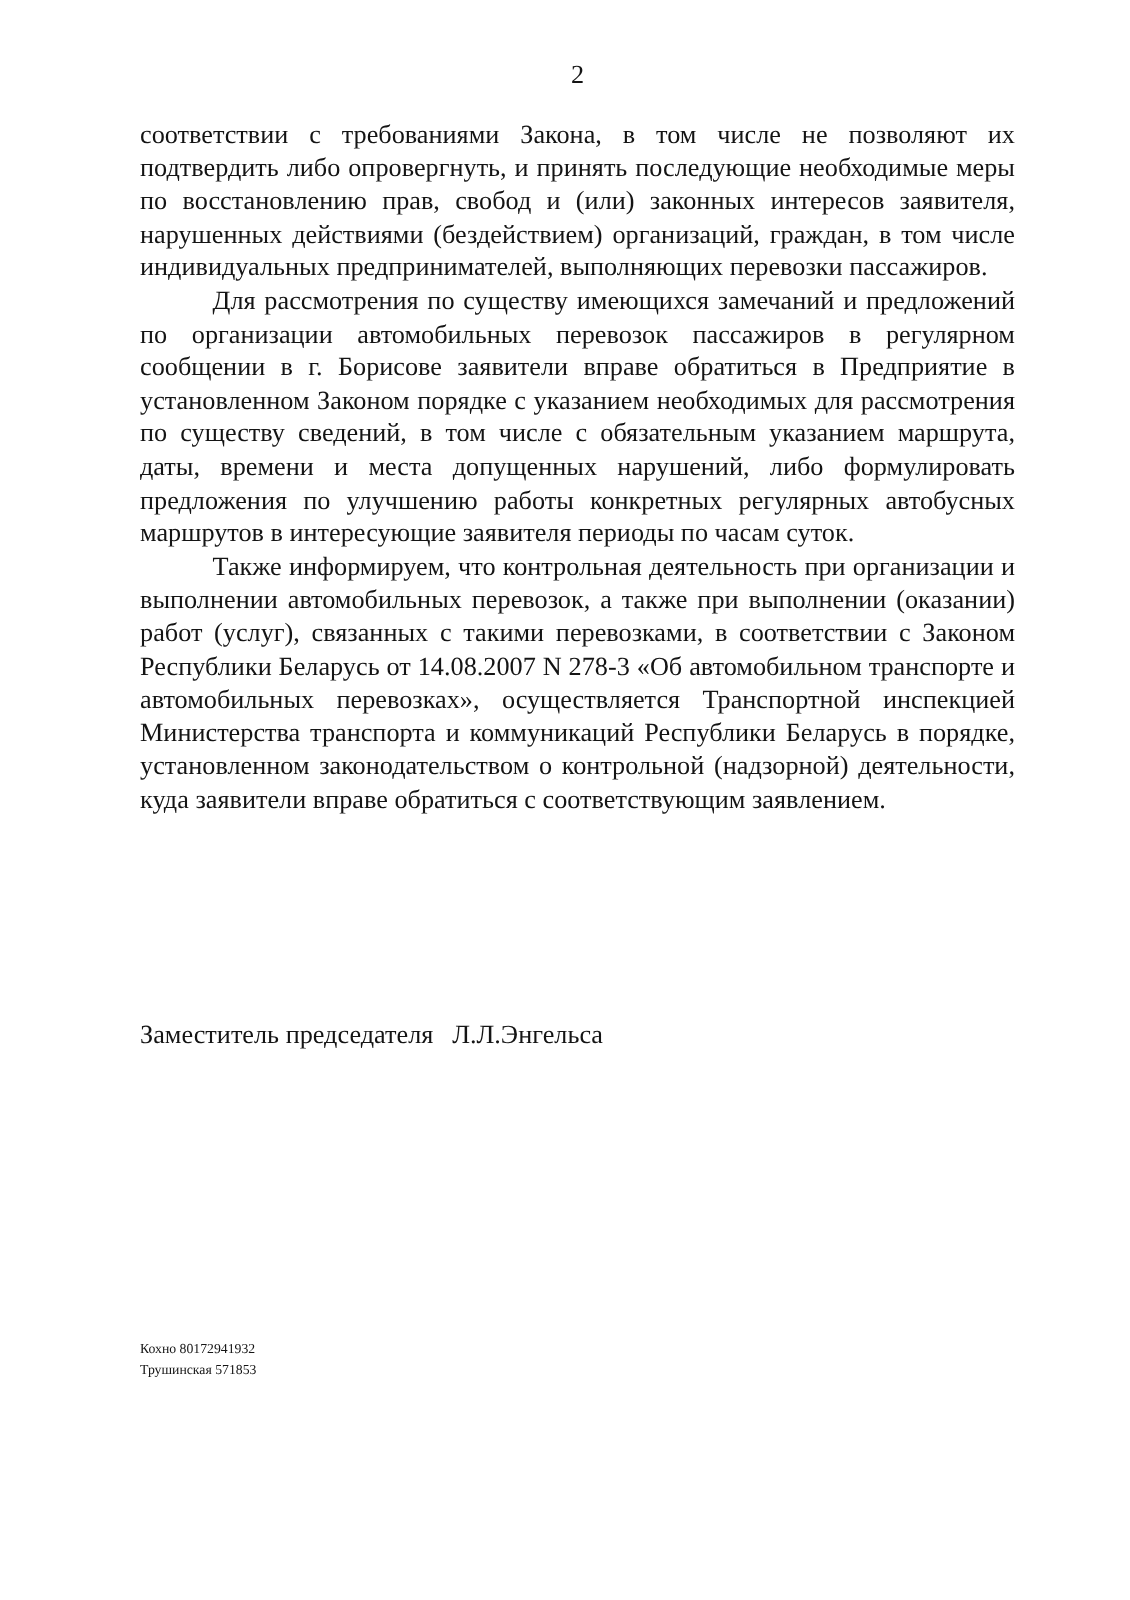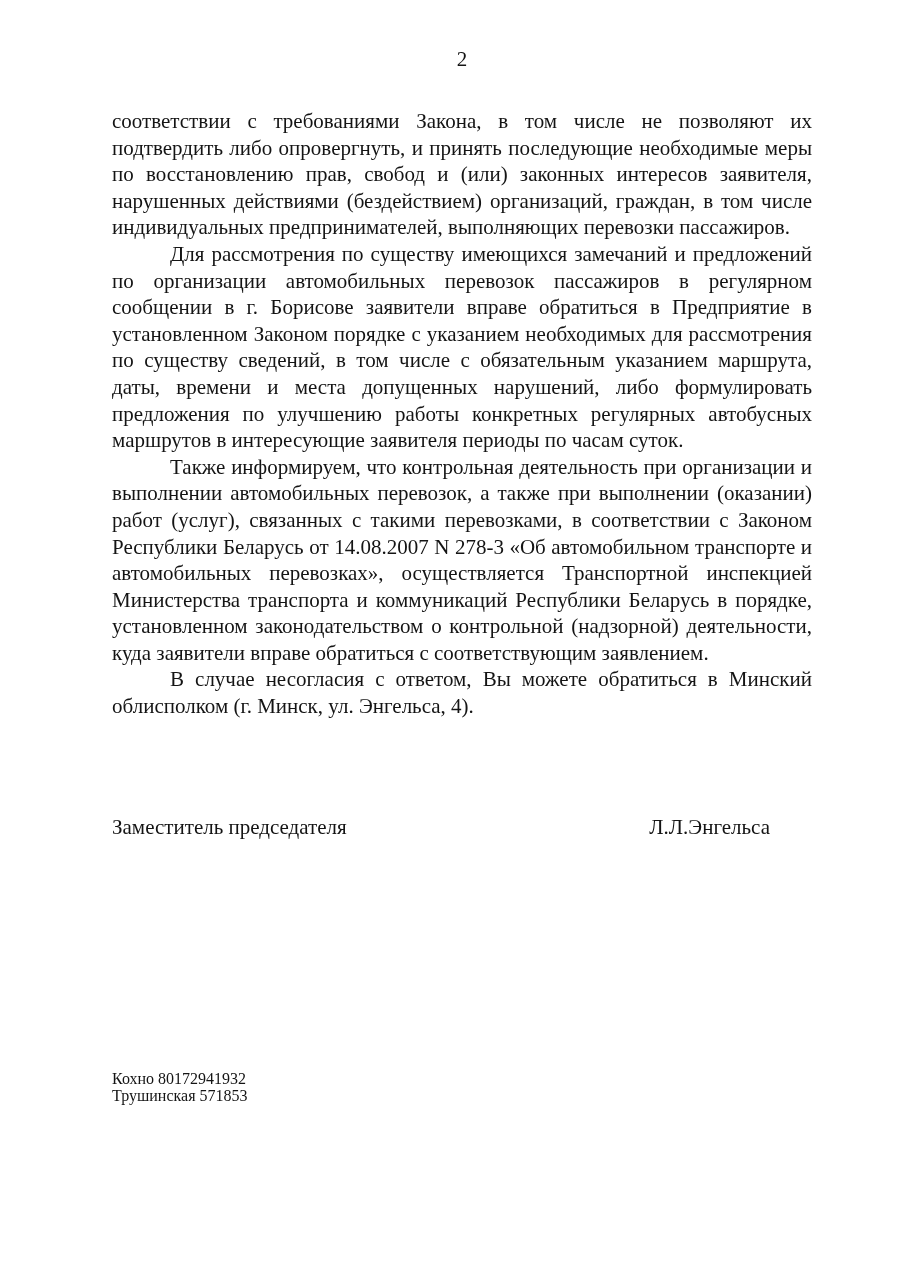--- a/index.html
+++ b/index.html
@@ -21,21 +21,21 @@
     position: absolute;
     top: 46px;
     left: 112px;
     width: 700px;
     text-align: center;
     font-size: 21px;
     line-height: 26px;
   }
   .content {
     position: absolute;
-    top: 108px;
+    top: 94px;
     left: 112px;
     width: 700px;
     font-size: 21px;
     line-height: 26.6px;
     text-align: justify;
   }
   .content p {
     margin: 0;
     padding: 0;
     text-indent: 58px;
@@ -44,46 +44,45 @@
     text-indent: 0;
   }
   .signature-block {
     position: absolute;
     top: 814px;
     left: 112px;
     width: 700px;
     font-size: 21px;
     line-height: 26.6px;
     display: flex;
-    justify-content: space-between;
     align-items: baseline;
+    gap: 15px;
   }
   .signature-name {
     margin-right: 42px;
   }
   .footer-block {
     position: absolute;
     top: 1071px;
     left: 112px;
-    font-size: 16px;
+    font-size: 11px;
     line-height: 16.5px;
   }
 </style>
 </head>
 <body>
 
 <div class="page">
 
   <div class="page-number">2</div>
 
   <div class="content">
     <p class="continuation">соответствии с требованиями Закона, в том числе не позволяют их подтвердить либо опровергнуть, и принять последующие необходимые меры по восстановлению прав, свобод и (или) законных интересов заявителя, нарушенных действиями (бездействием) организаций, граждан, в том числе индивидуальных предпринимателей, выполняющих перевозки пассажиров.</p>
     <p>Для рассмотрения по существу имеющихся замечаний и предложений по организации автомобильных перевозок пассажиров в регулярном сообщении в г. Борисове  заявители вправе обратиться в Предприятие в установленном Законом порядке с указанием необходимых для рассмотрения по существу сведений, в том числе с обязательным указанием маршрута, даты, времени и места допущенных нарушений, либо формулировать предложения по улучшению работы конкретных регулярных автобусных маршрутов в интересующие заявителя периоды по часам суток.</p>
     <p>Также информируем, что контрольная деятельность при организации и выполнении автомобильных перевозок, а также при выполнении (оказании) работ (услуг), связанных с такими перевозками, в соответствии с Законом Республики Беларусь от 14.08.2007 N 278-3 «Об автомобильном транспорте и автомобильных перевозках», осуществляется Транспортной инспекцией Министерства транспорта и коммуникаций Республики Беларусь в порядке, установленном законодательством о контрольной (надзорной) деятельности, куда заявители  вправе обратиться с соответствующим заявлением.</p>
-    <p>В случае несогласия с ответом, Вы можете обратиться в Минский облисполком (г. Минск, ул. Энгельса, 4).</p>
   </div>
 
   <div class="signature-block">
     <span class="signature-title">Заместитель председателя</span>
     <span class="signature-name">Л.Л.Энгельса</span>
   </div>
 
   <div class="footer-block">
     <div>Кохно 80172941932</div>
     <div>Трушинская 571853</div>

